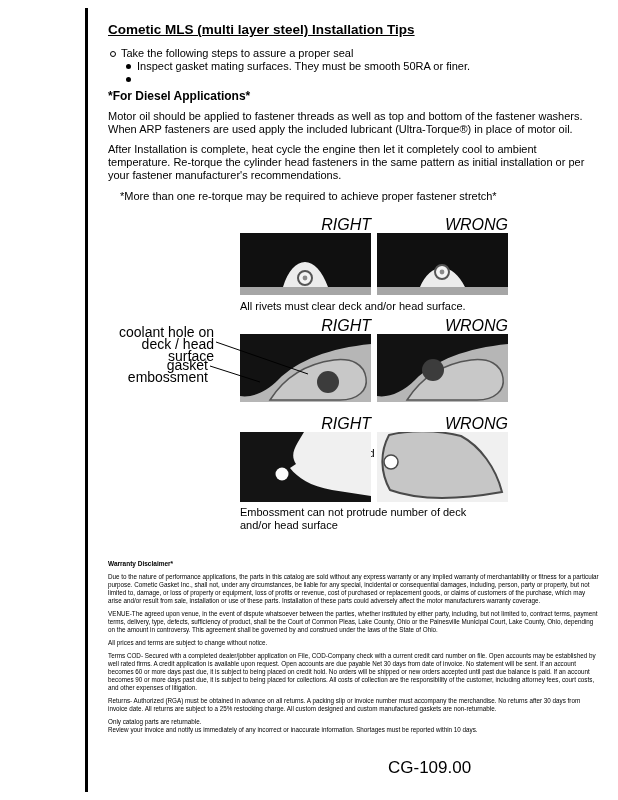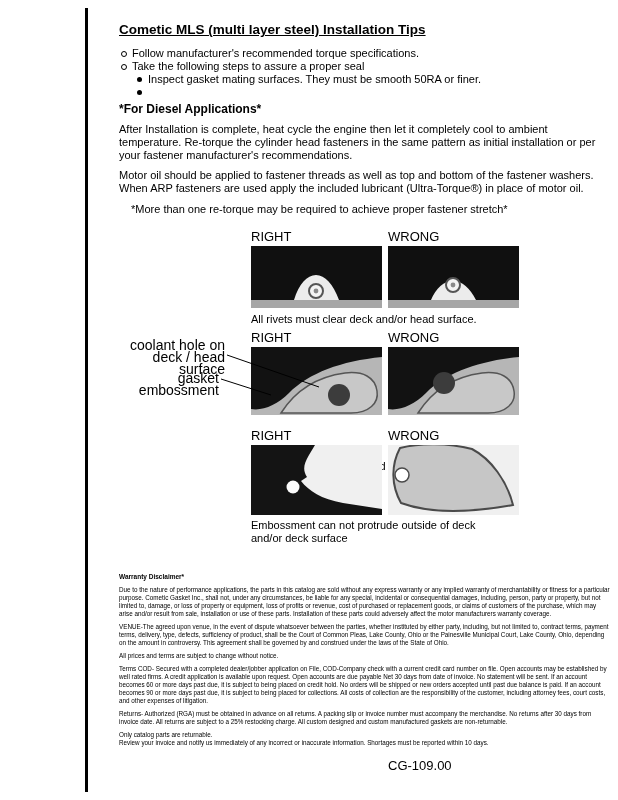--- a/index.html
+++ b/index.html
@@ -1,78 +1,74 @@
 <!DOCTYPE html>
 <html><head>
 <meta charset="utf-8">
 <style>
   html,body { margin:0; padding:0; background:#ffffff; }
   .page {
     position:relative; width:618px; height:800px; background:#ffffff;
     font-family:"Liberation Sans", sans-serif; color:#000; overflow:hidden;
   }
   .leftbar { position:absolute; left:85px; top:8px; width:3px; height:784px; background:#000; }
-  .content { position:absolute; left:119px; top:12px; width:492px; }
+  .content { position:absolute; left:108px; top:12px; width:492px; }
 
   .title { font-size:13.5px; font-weight:bold; text-decoration:underline; margin:10px 0 10px 0; }
 
   .bullet-row { position:relative; padding-left:13px; font-size:11px; line-height:13px; }
   .bullet-row .marker { position:absolute; left:2px; top:4px; width:4px; height:4px; border-radius:50%; }
   .marker.open { border:1px solid #000; }
   .marker.filled { background:#000; width:5px; height:5px; }
   .sub { margin-left:16px; }
 
   .diesel-heading { font-size:12px; font-weight:bold; margin:16px 0 4px 0; }
   .para { font-size:11px; line-height:13px; margin:7px 0 0 0; width:492px; }
   .note { font-size:11px; margin:8px 0 0 12px; }
 
   .diagram-section { position:relative; width:492px; height:322px; margin-top:14px; }
-  .col-label { position:absolute; width:131px; text-align:left; font-size:13px; }
+  .col-label { position:absolute; width:131px; text-align:right; font-size:16px;font-style:italic; }
   .fig { position:absolute; width:131px; line-height:0; }
   .caption { position:absolute; font-size:11px; line-height:13px; }
   .annot { position:absolute; font-size:14px; line-height:12px; text-align:right; }
   .arrow-overlay { position:absolute; left:0; top:0; pointer-events:none; }
 
   .disclaimer { margin-top:22px; width:492px; }
   .disc-head { font-size:6.5px; font-weight:bold; margin:0 0 6px 0; }
   .disc-p { font-size:6.3px; line-height:8px; margin:0 0 5px 0; }
   .disc-p.tight { margin:0; }
 
-  .footer-code { position:absolute; left:388px; top:758px; font-size:13px; }
+  .footer-code { position:absolute; left:388px; top:758px; font-size:17px; }
 </style>
 </head>
 <body>
 
 <div class="page">
   <div class="leftbar"></div>
 
   <div class="content">
     <div class="title">Cometic MLS (multi layer steel) Installation Tips</div>
 
     <div>
-      <div class="bullet-row">
-        <span class="marker open"></span>
-        <span>Follow manufacturer's recommended torque specifications.</span>
-      </div>
       <div class="bullet-row">
         <span class="marker open"></span>
         <span>Take the following steps to assure a proper seal</span>
       </div>
       <div class="bullet-row sub">
         <span class="marker filled"></span>
         <span>Inspect gasket mating surfaces.  They must be smooth 50RA or finer.</span>
       </div>
       <div class="bullet-row sub">
         <span class="marker filled"></span>
       </div>
     </div>
 
     <div class="diesel-heading">*For Diesel Applications*</div>
+    <p class="para">Motor oil should be applied to fastener threads as well as top and bottom of the fastener washers. When ARP fasteners are used apply the included lubricant (Ultra-Torque®) in place of motor oil.</p>
     <p class="para">After Installation is complete, heat cycle the engine then let it completely cool to ambient temperature. Re-torque the cylinder head fasteners in the same pattern as initial installation or per your fastener manufacturer's recommendations.</p>
-    <p class="para">Motor oil should be applied to fastener threads as well as top and bottom of the fastener washers. When ARP fasteners are used apply the included lubricant (Ultra-Torque®) in place of motor oil.</p>
     <div class="note">*More than one re-torque may be required to achieve proper fastener stretch*</div>
 
     <div class="diagram-section">
 
       <div class="col-label" style="left:132px; top:0;">RIGHT</div>
       <div class="col-label" style="left:269px; top:0;">WRONG</div>
 
       <div class="fig" style="left:132px; top:17px;">
         <svg width="131" height="62" viewBox="0 0 131 62">
           <rect width="131" height="62" fill="#ececec"></rect>
@@ -127,21 +123,21 @@
           <circle cx="42" cy="42" r="6.5" fill="#fbfbfb"></circle>
         </svg>
       </div>
       <div class="fig" style="left:269px; top:216px;">
         <svg width="131" height="70" viewBox="0 0 131 70">
           <rect width="131" height="70" fill="#f0f0f0"></rect>
           <path d="M12,3 C3,20 3,40 13,58 C40,68 80,68 125,60 C119,36 103,14 84,4 C60,-2 32,-2 12,3 Z" fill="#c6c6c6" stroke="#4a4a4a" stroke-width="2"></path>
           <circle cx="14" cy="30" r="7" fill="#ffffff" stroke="#4a4a4a" stroke-width="1.5"></circle>
         </svg>
       </div>
-      <div class="caption" style="left:132px; top:290px; width:250px;">Embossment can not protrude outside of deck and/or deck surface</div>
+      <div class="caption" style="left:132px; top:290px; width:250px;">Embossment can not protrude number of deck and/or head surface</div>
 
       <svg class="arrow-overlay" width="492" height="322" viewBox="0 0 492 322">
         <line x1="108" y1="126" x2="200" y2="158" stroke="#000" stroke-width="1"></line>
         <line x1="102" y1="150" x2="152" y2="166" stroke="#000" stroke-width="1"></line>
       </svg>
     </div>
 
     <div class="disclaimer">
       <div class="disc-head">Warranty Disclaimer*</div>
       <p class="disc-p">Due to the nature of performance applications, the parts in this catalog are sold without any express warranty or any implied warranty of merchantability or fitness for a particular purpose.  Cometic Gasket Inc., shall not, under any circumstances, be liable for any special, incidental or consequential damages, including, person, party or property, but not limited to, damage, or loss of property or equipment, loss of profits or revenue, cost of purchased or replacement goods, or claims of customers of the purchase, which may arise and/or result from sale, installation or use of these parts.  Installation of these parts could adversely affect the motor manufacturers warranty coverage.</p>

